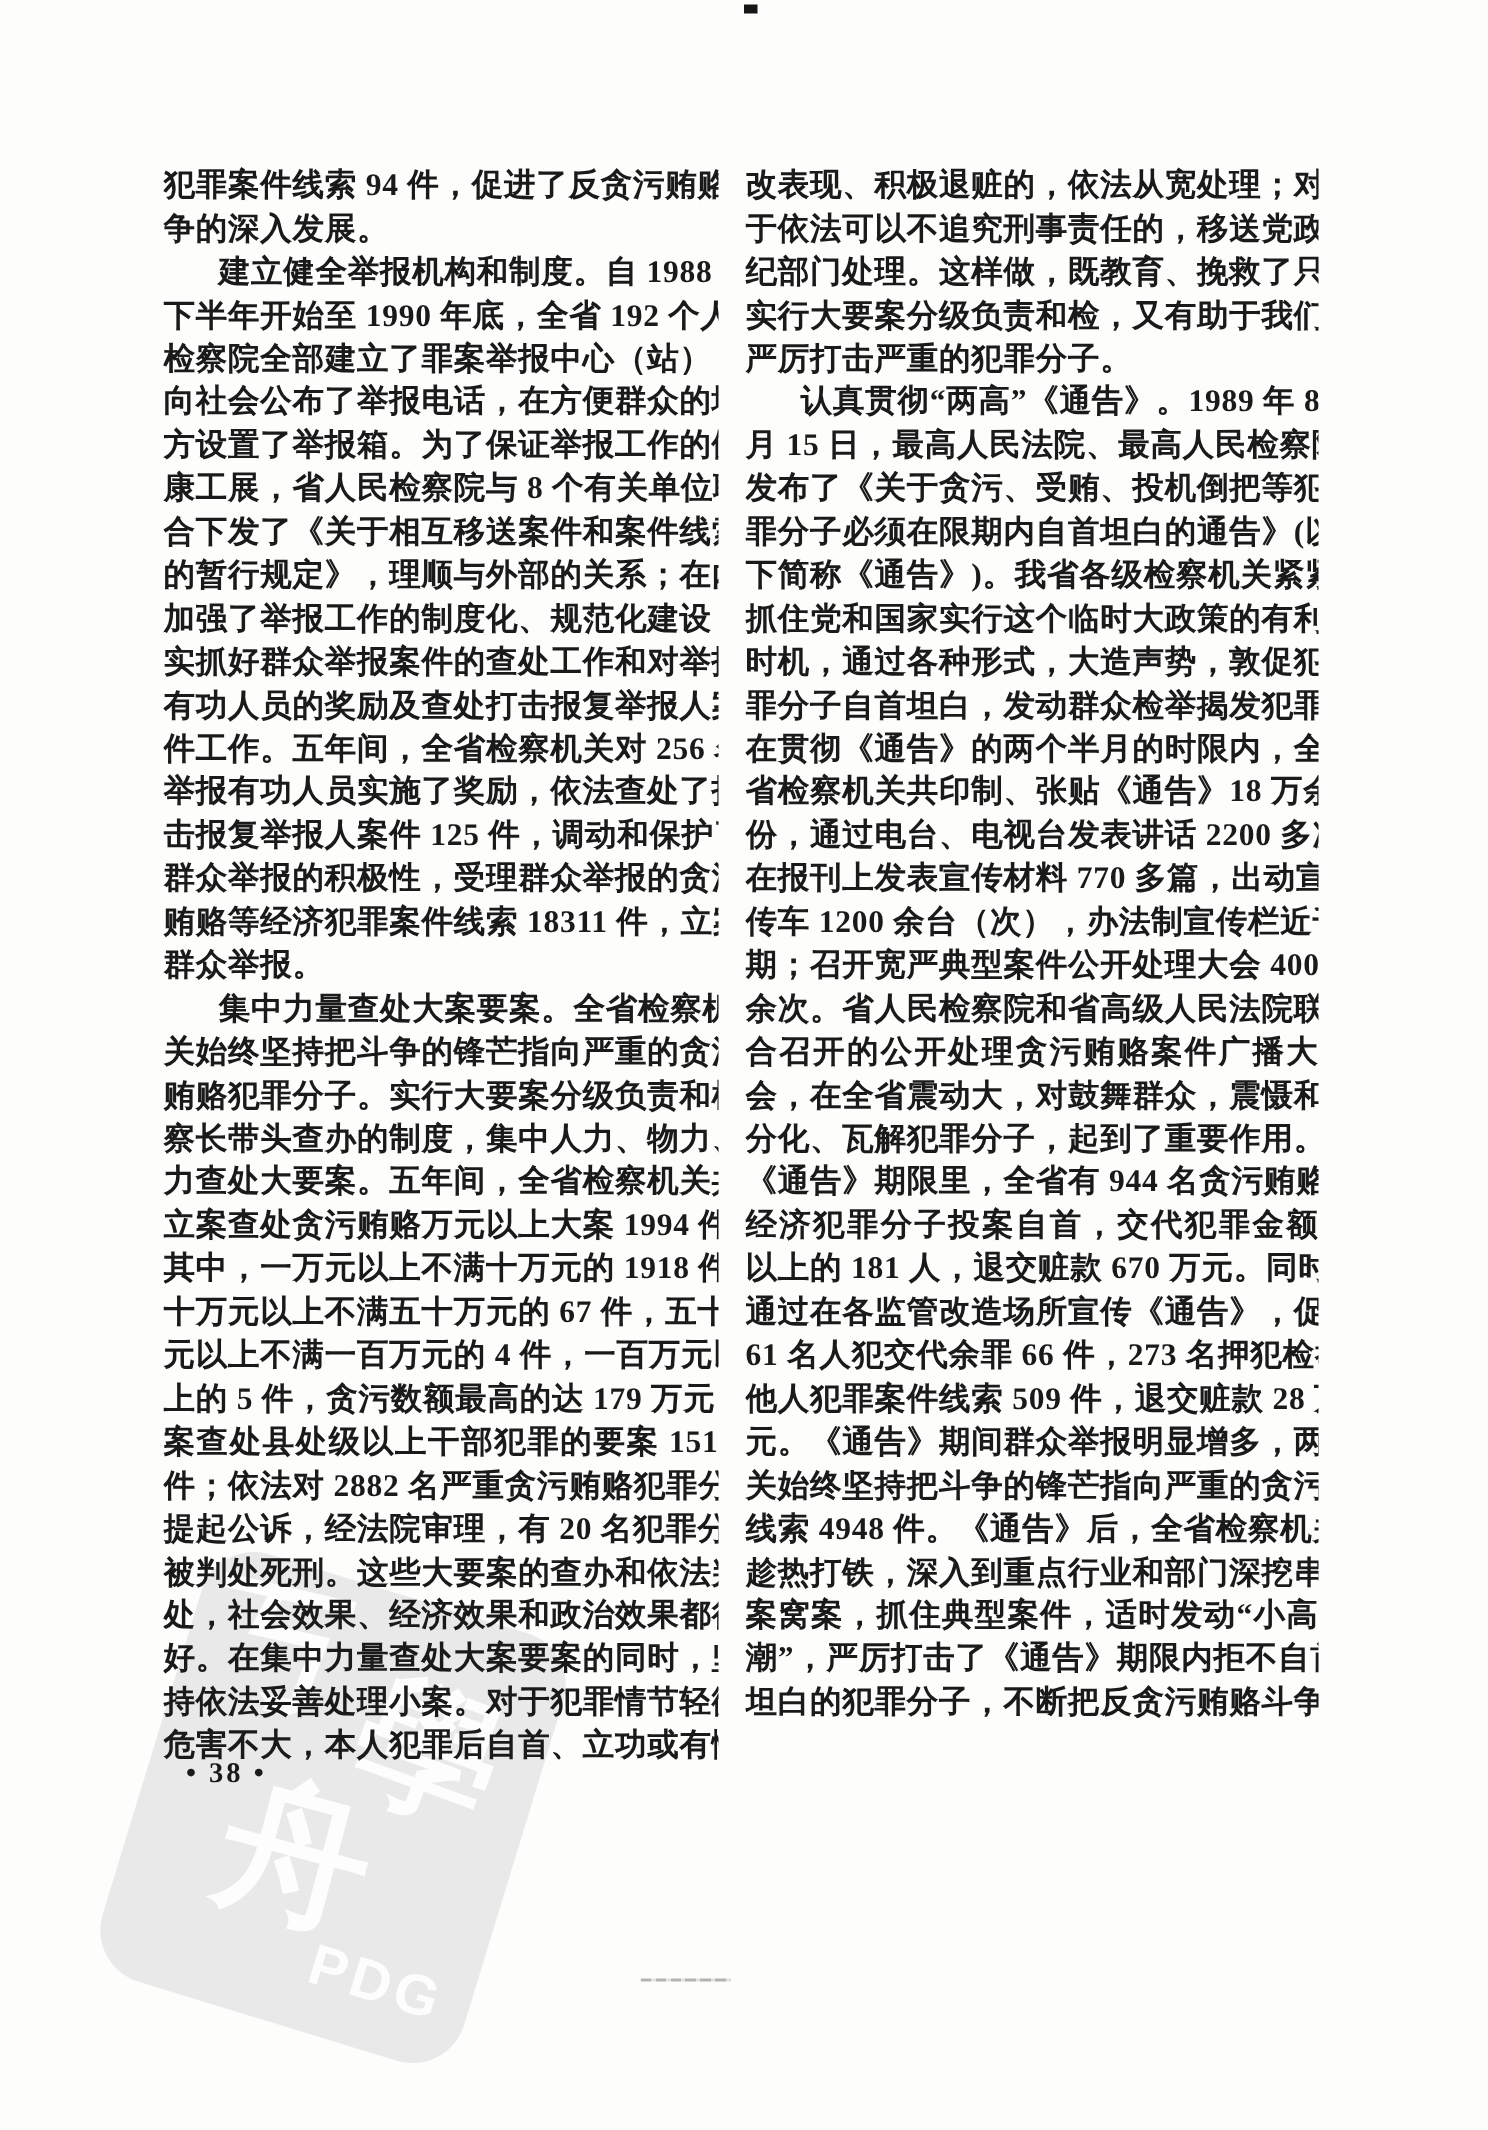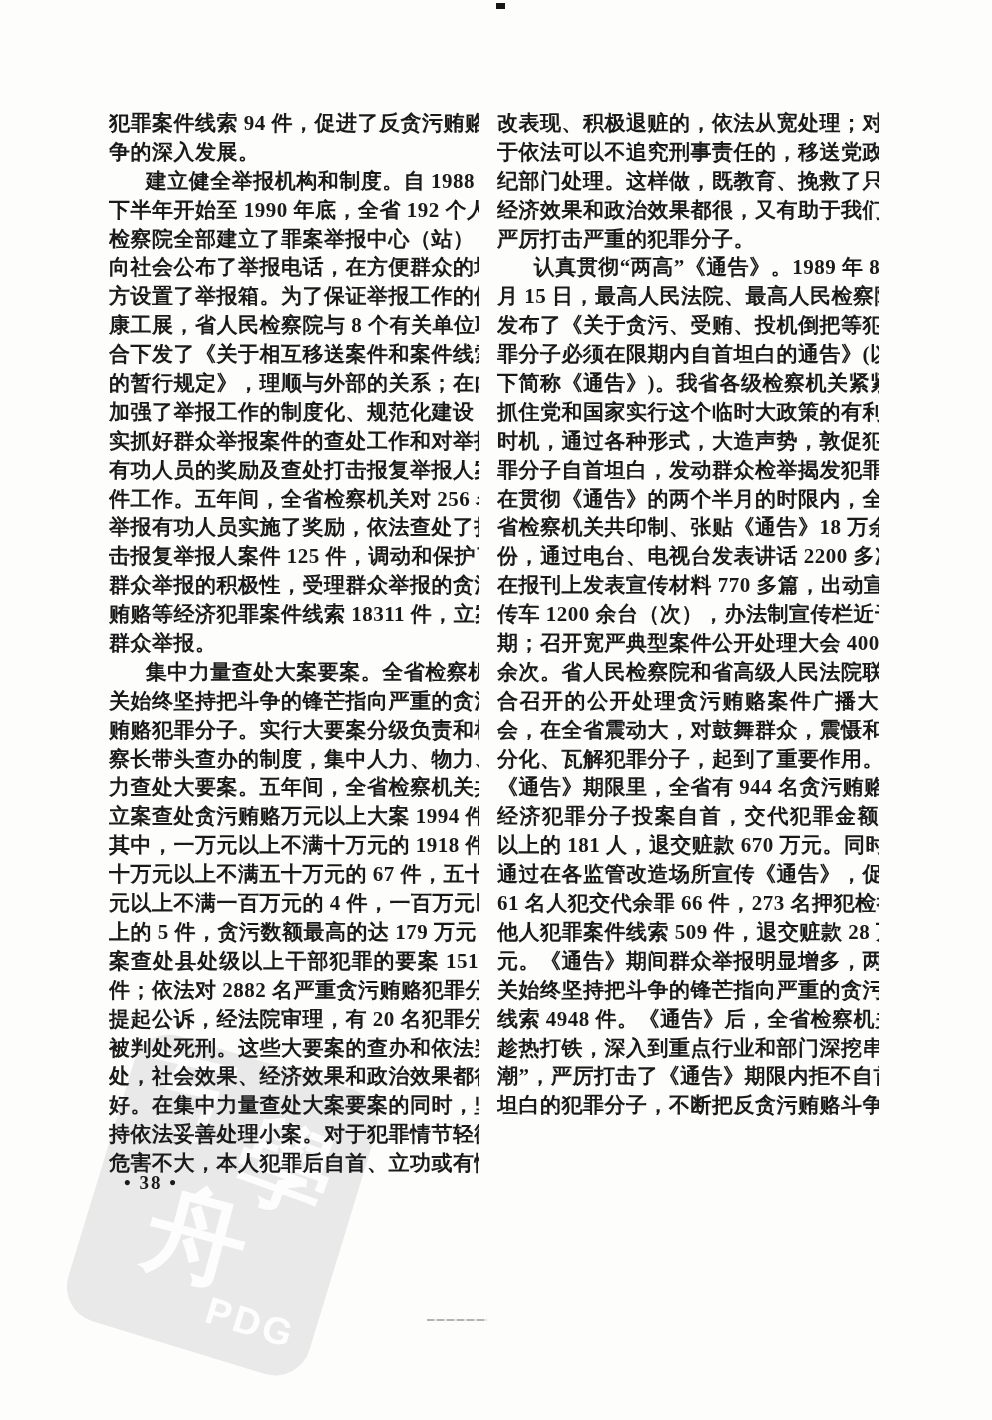--- a/index.html
+++ b/index.html
@@ -141,21 +141,21 @@
       <div class="line">被判处死刑。这些大要案的查办和依法判</div>
       <div class="line">处，社会效果、经济效果和政治效果都很</div>
       <div class="line">好。在集中力量查处大案要案的同时，坚</div>
       <div class="line">持依法妥善处理小案。对于犯罪情节轻微，</div>
       <div class="line">危害不大，本人犯罪后自首、立功或有悔</div>
     </div>
   <div id="right-column" class="column">
       <div class="line">改表现、积极退赃的，依法从宽处理；对</div>
       <div class="line">于依法可以不追究刑事责任的，移送党政</div>
       <div class="line">纪部门处理。这样做，既教育、挽救了只</div>
-      <div class="line">经济效果和政治效果都很，又有助于我们</div>
+      <div class="line">实行大要案分级负责和检，又有助于我们</div>
       <div class="line end">严厉打击严重的犯罪分子。</div>
       <div class="line indent">认真贯彻“两高”《通告》。1989 年 8</div>
       <div class="line">月 15 日，最高人民法院、最高人民检察院</div>
       <div class="line">发布了《关于贪污、受贿、投机倒把等犯</div>
       <div class="line">罪分子必须在限期内自首坦白的通告》(以</div>
       <div class="line">下简称《通告》)。我省各级检察机关紧紧</div>
       <div class="line">抓住党和国家实行这个临时大政策的有利</div>
       <div class="line">时机，通过各种形式，大造声势，敦促犯</div>
       <div class="line">罪分子自首坦白，发动群众检举揭发犯罪。</div>
       <div class="line">在贯彻《通告》的两个半月的时限内，全</div>
@@ -171,20 +171,21 @@
       <div class="line">《通告》期限里，全省有 944 名贪污贿赂等</div>
       <div class="line">经济犯罪分子投案自首，交代犯罪金额</div>
       <div class="line">以上的 181 人，退交赃款 670 万元。同时，</div>
       <div class="line">通过在各监管改造场所宣传《通告》，促使</div>
       <div class="line">61 名人犯交代余罪 66 件，273 名押犯检举</div>
       <div class="line">他人犯罪案件线索 509 件，退交赃款 28 万</div>
       <div class="line">元。《通告》期间群众举报明显增多，两个</div>
       <div class="line">关始终坚持把斗争的锋芒指向严重的贪污</div>
       <div class="line">线索 4948 件。《通告》后，全省检察机关</div>
       <div class="line">趁热打铁，深入到重点行业和部门深挖串</div>
+      <div class="line">案窝案，抓住典型案件，适时发动“小高</div>
       <div class="line">潮”，严厉打击了《通告》期限内拒不自首</div>
       <div class="line">坦白的犯罪分子，不断把反贪污贿赂斗争</div>
     </div>
 
   <div id="page-number">• 38 •</div>
 
   <div id="speck-top"></div>
   <div id="dash-bottom"></div>
 
 </div>

